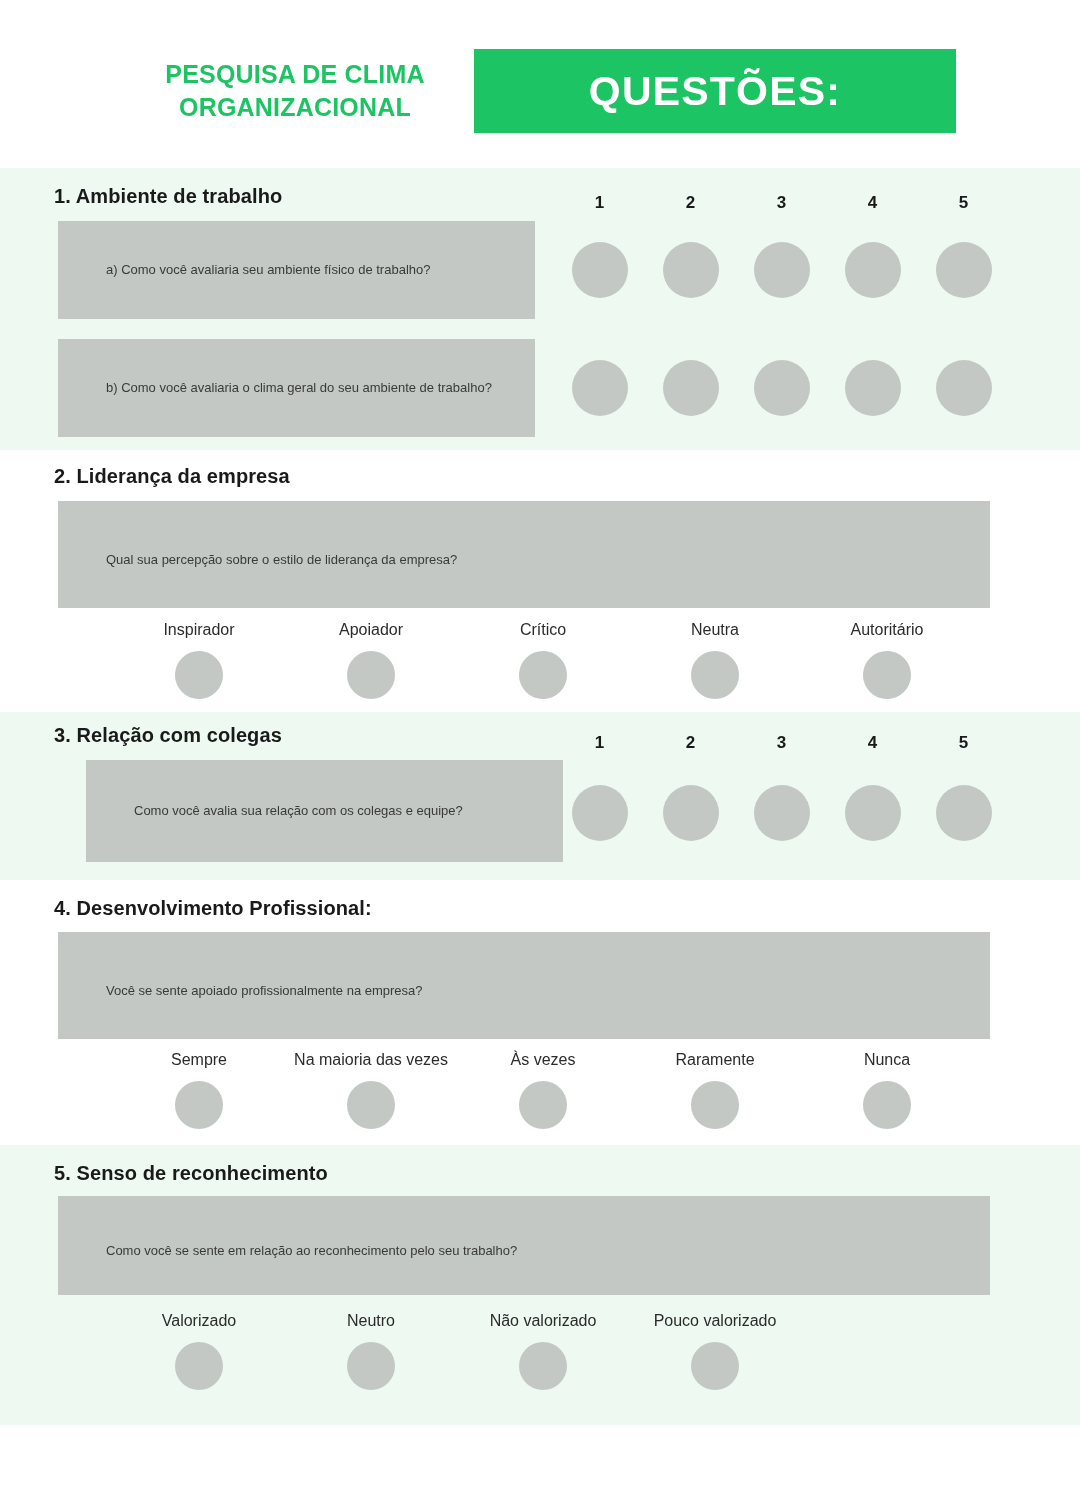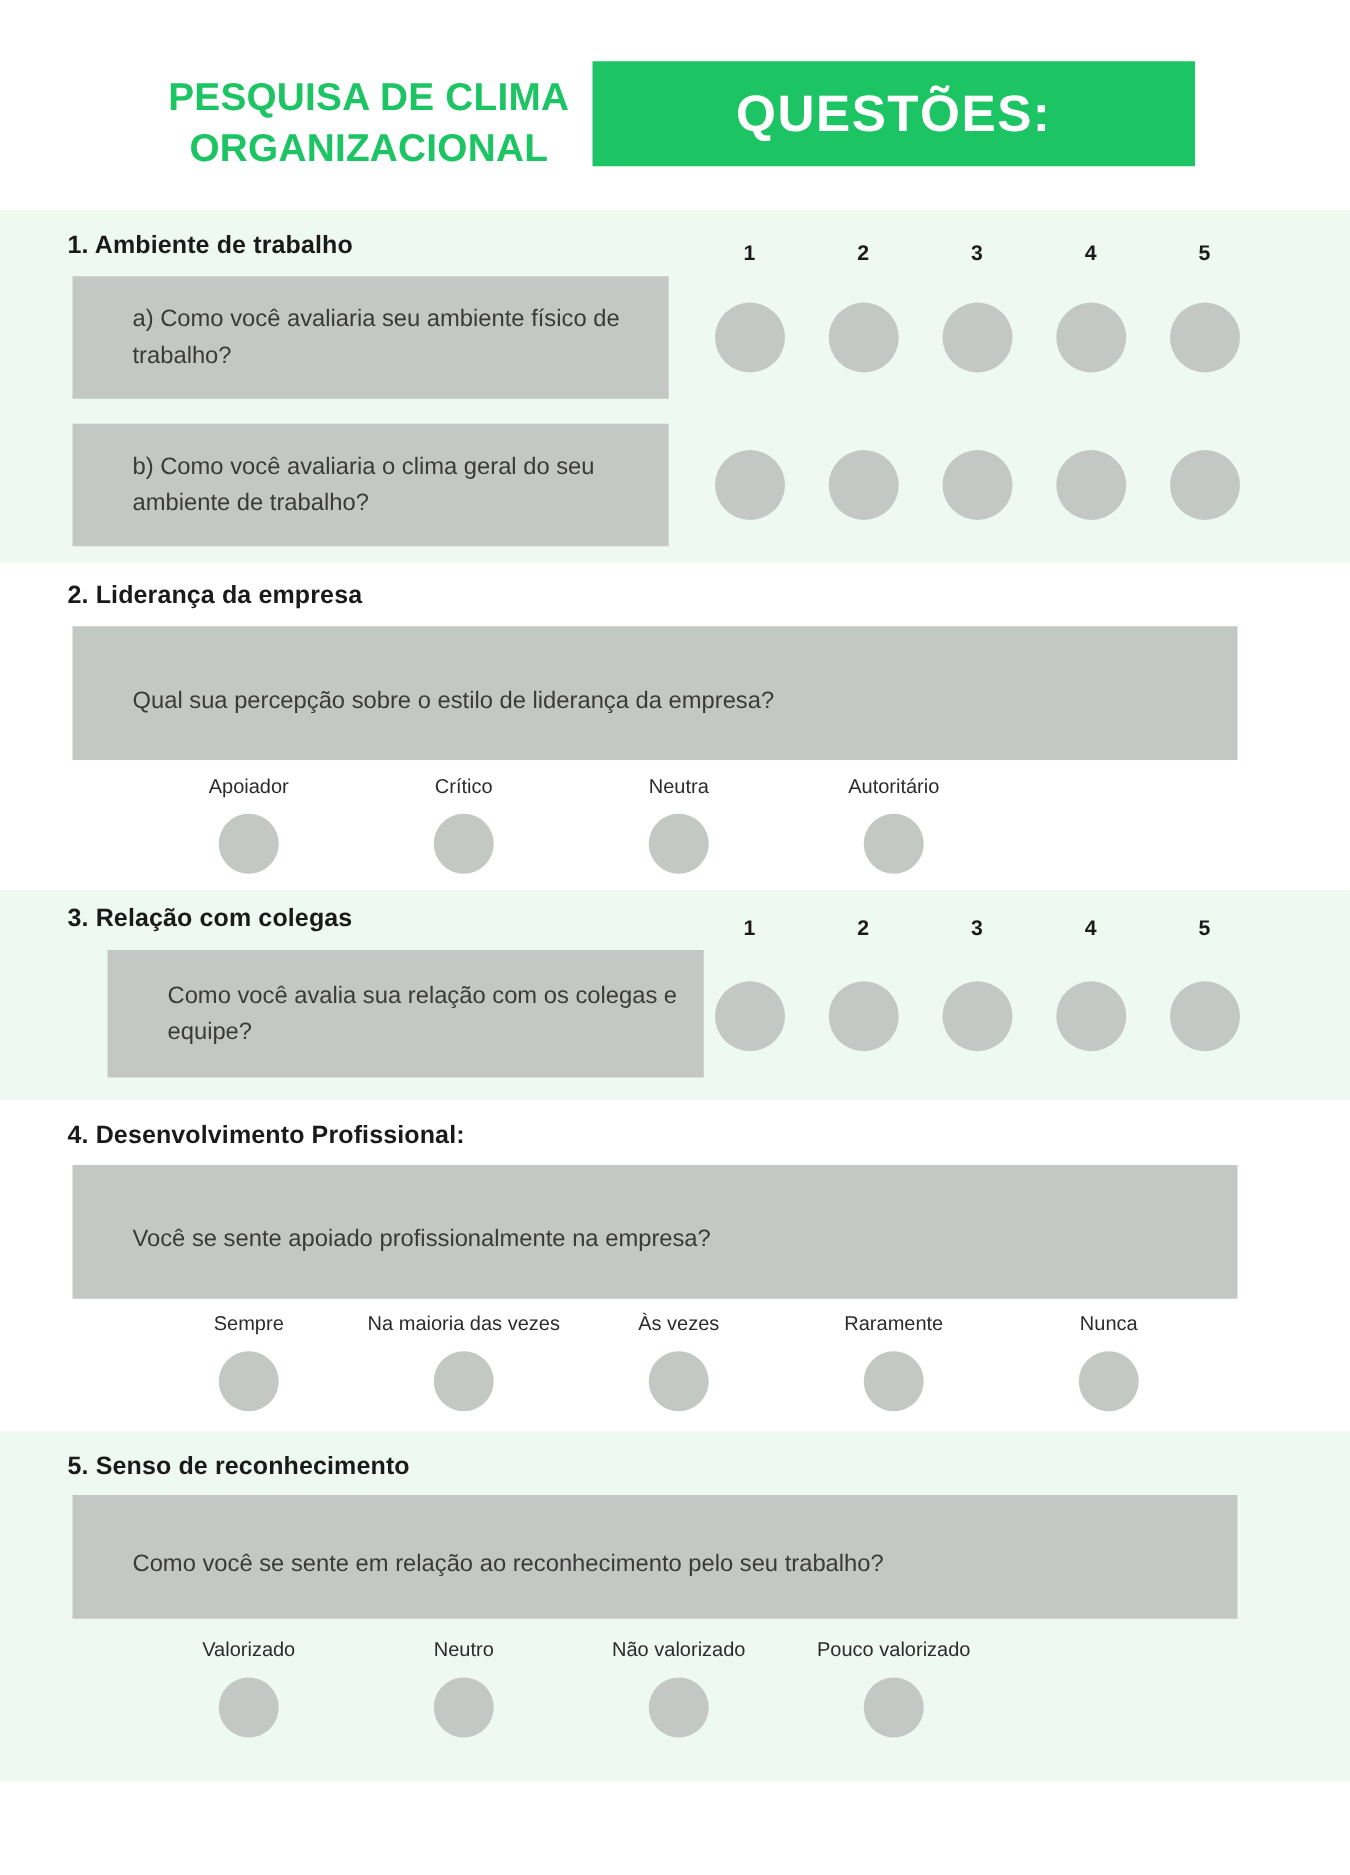--- a/index.html
+++ b/index.html
@@ -24,21 +24,21 @@
     left: 0; top: 0;
     width: 1080px;
     height: 168px;
   }
   .brand-title {
     position: absolute;
     left: 120px;
     top: 58px;
     width: 350px;
     text-align: center;
-    font-size: 31px;
+    font-size: 25px;
     font-weight: 800;
     line-height: 1.32;
     letter-spacing: 0.2px;
     color: #1dc464;
     text-transform: uppercase;
   }
   .questions-banner {
     position: absolute;
     left: 474px;
     top: 49px;
@@ -80,21 +80,21 @@
     white-space: nowrap;
   }
 
   .qbox {
     position: absolute;
     background: #c3c8c4;
     display: flex;
     align-items: center;
   }
   .qbox .qtext {
-    font-size: 19px;
+    font-size: 13px;
     line-height: 1.55;
     color: #3a3a3a;
     font-weight: 400;
   }
   .qbox.narrow .qtext { padding-left: 48px; padding-right: 20px; }
   .qbox.wide   .qtext { padding-left: 48px; padding-right: 20px; margin-top: 12px; }
 
   
   .scale-nums {
     position: absolute;
@@ -217,20 +217,24 @@
 <div class="plain" style="top:450px; height:262px;"></div>
 
 <div class="section-title" style="left:54px; top:465px;">2. Liderança da empresa</div>
 
 <div class="qbox wide" style="left:58px; top:501px; width:932px; height:107px;">
   <span class="qtext">Qual sua percepção sobre o estilo de liderança da empresa?</span>
 </div>
 
 <div class="opt-row" style="left:113px; top:621px;">
   <div class="opt">
+    <span class="opt-label">Inspirador</span>
+    <span class="opt-dot"></span>
+  </div>
+  <div class="opt">
     <span class="opt-label">Apoiador</span>
     <span class="opt-dot"></span>
   </div>
   <div class="opt">
     <span class="opt-label">Crítico</span>
     <span class="opt-dot"></span>
   </div>
   <div class="opt">
     <span class="opt-label">Neutra</span>
     <span class="opt-dot"></span>

